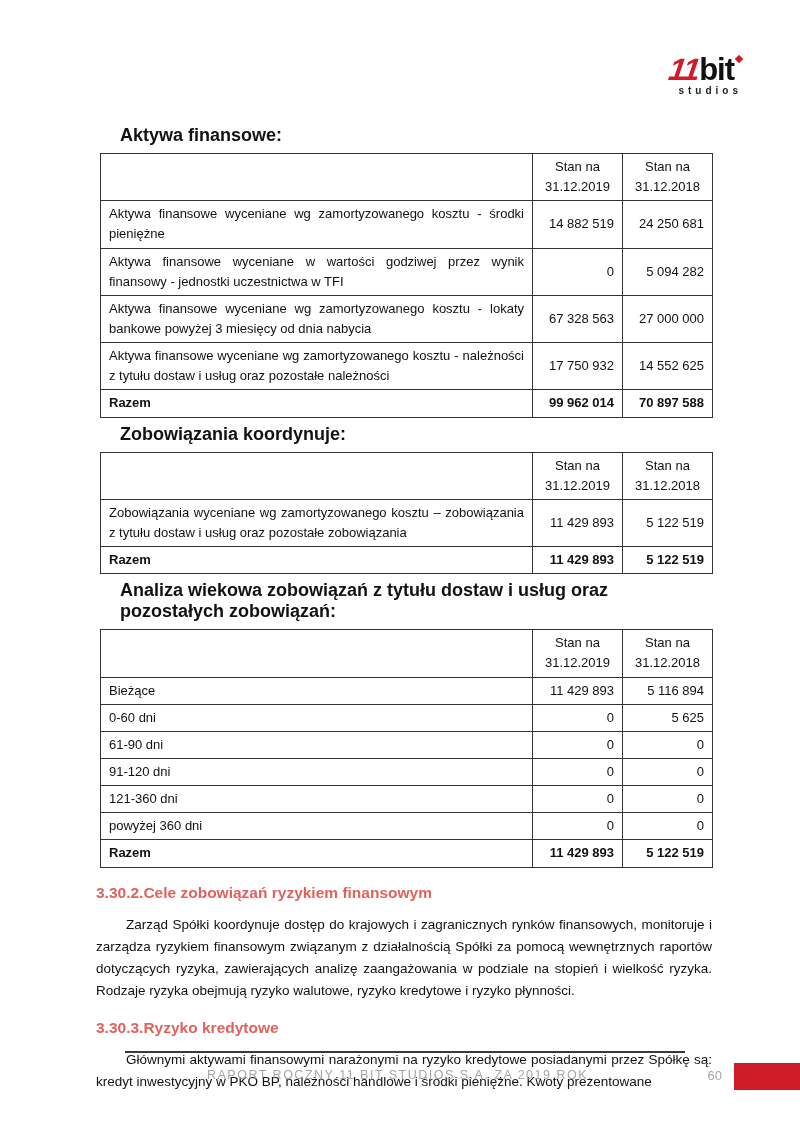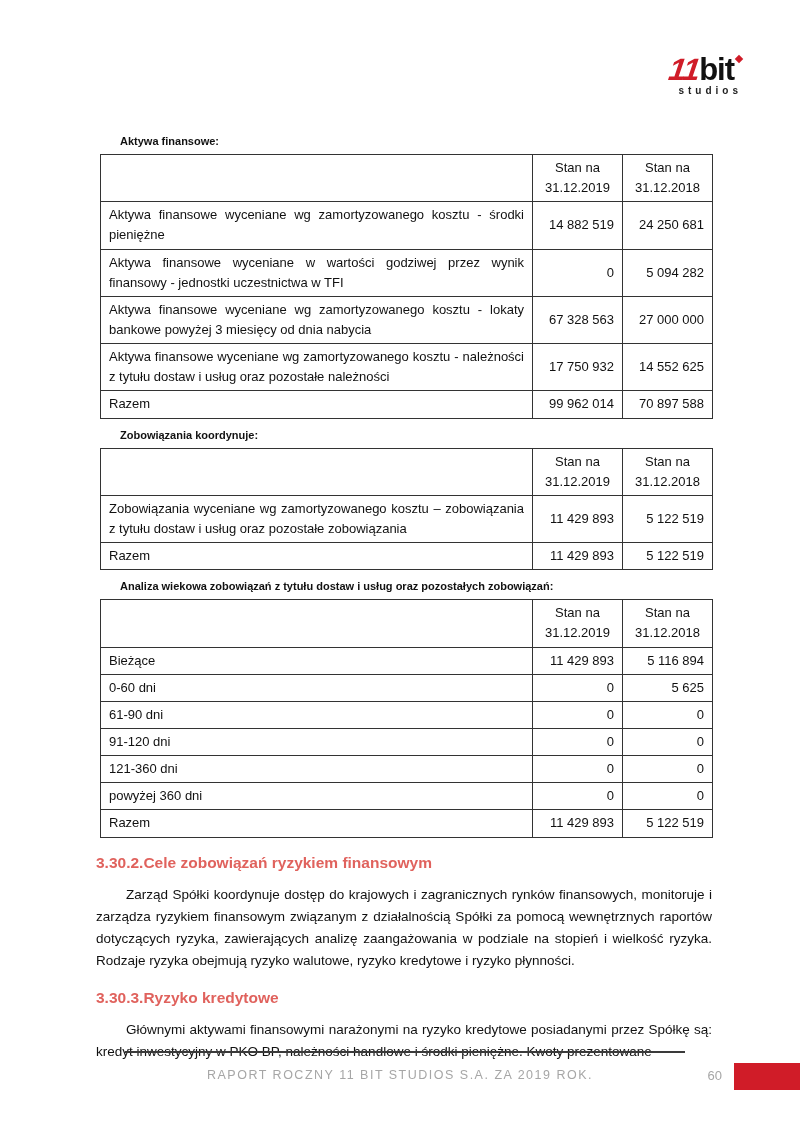--- a/index.html
+++ b/index.html
@@ -54,24 +54,24 @@
 
   h2.section-title {
     color: var(--accent);
     font-size: 15.5px;
     font-weight: 700;
     margin-bottom: 12px;
   }
   h2.section-title.mt { margin-top: 16px; }
 
   .table-caption {
-    font-size: 11px;
+    font-size: 18px;
     font-weight: 700;
     color: #111;
-    margin: 10px 0 7px 24px;
+    margin: 0 0 7px 24px;
   }
 
   table.fin {
     border-collapse: collapse;
     width: 612px;
     margin-left: 4px;
     font-size: 13px;
     color: #111;
     table-layout: fixed;
   }
@@ -82,21 +82,21 @@
     vertical-align: middle;
   }
   table.fin th {
     font-weight: 400;
     text-align: center;
   }
   table.fin col.c-label { width: 432px; }
   table.fin col.c-num { width: 90px; }
   table.fin td.lbl { text-align: justify; }
   table.fin td.num { text-align: right; white-space: nowrap; }
-  table.fin tr.bold-row td { font-weight: 400; }
+  table.fin tr.bold-row td { font-weight: 700; }
   .tbl-wrap { margin-bottom: 6px; }
 
   
   p.body-text {
     font-size: 13.5px;
     line-height: 1.65;
     text-align: justify;
     text-indent: 30px;
     color: #111;
     margin-bottom: 10px;

